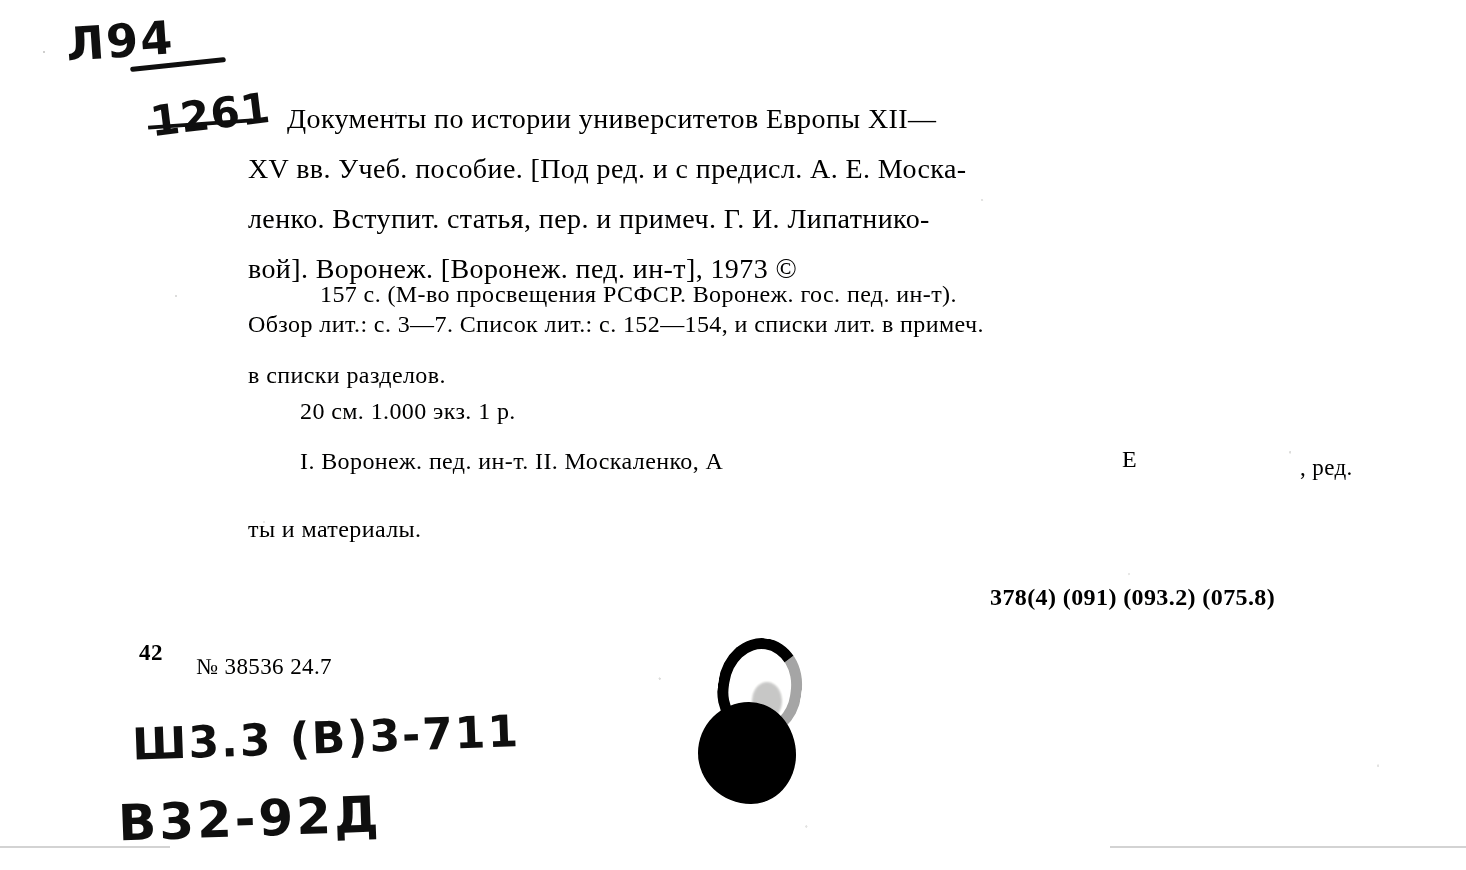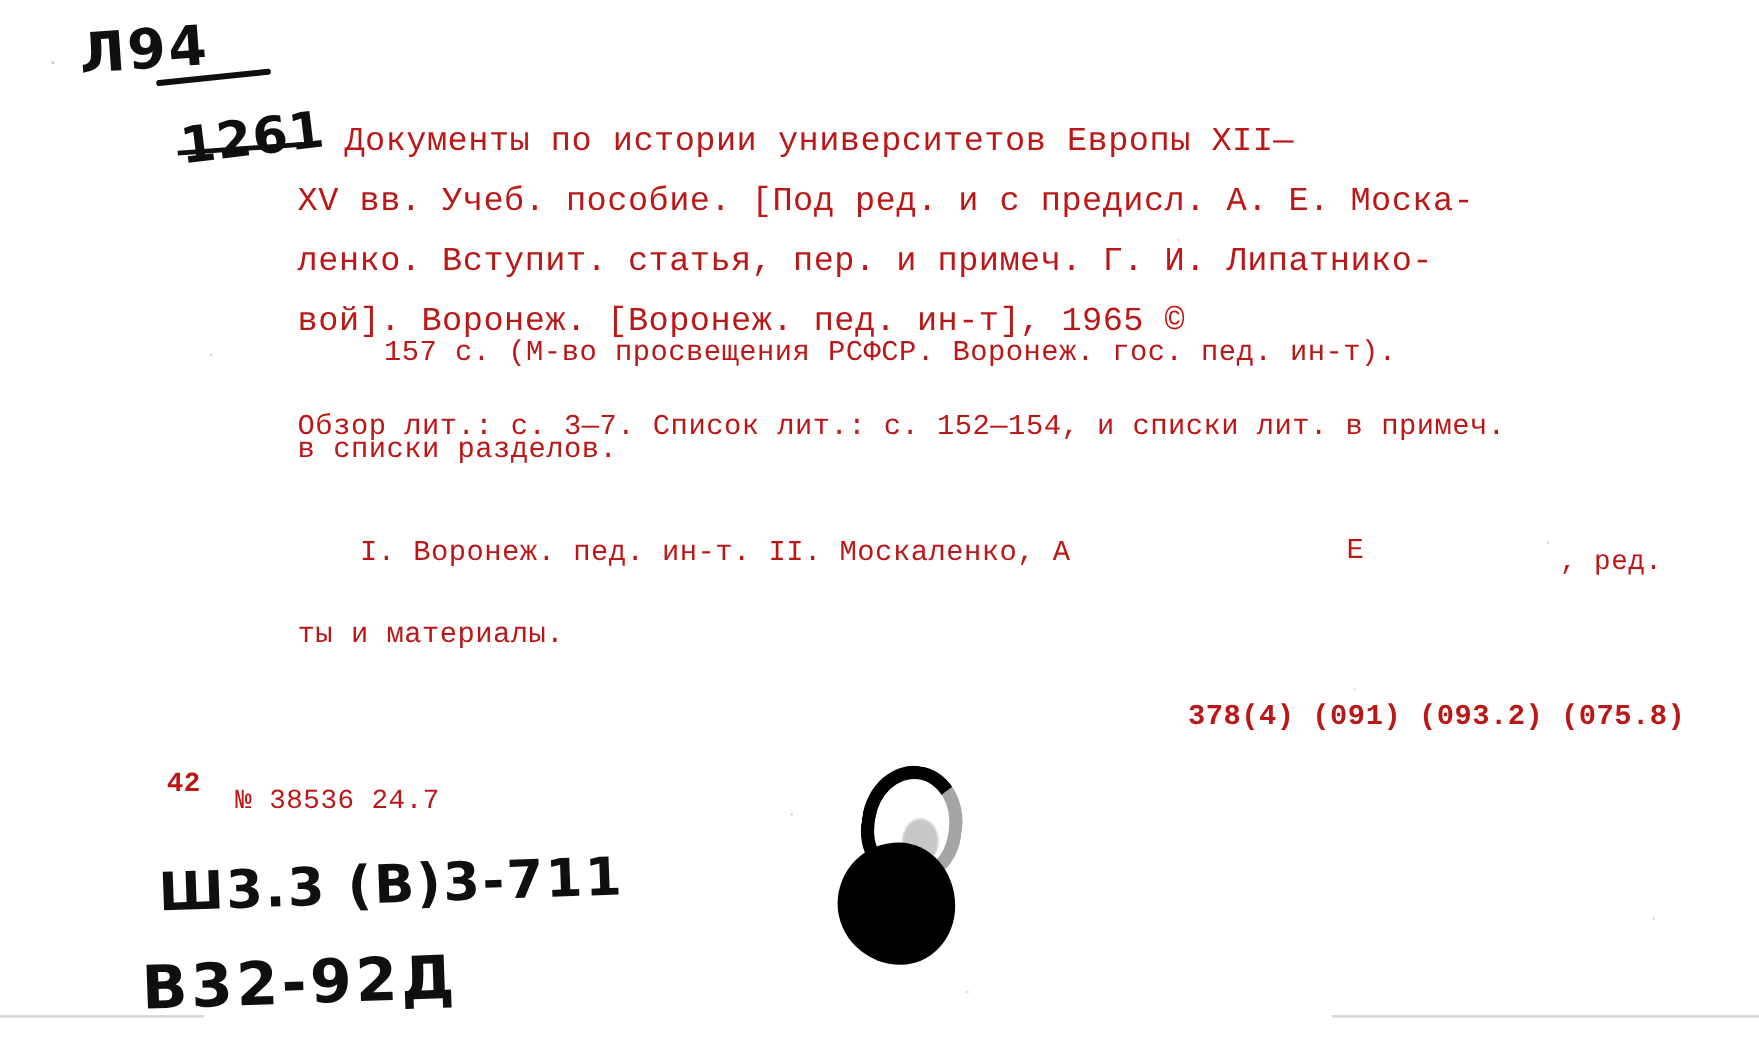--- a/index.html
+++ b/index.html
@@ -39,22 +39,22 @@
   
   .edge-rule {
     position: absolute;
     height: 2px;
     background: #cfcfcf;
   }
 
   
   .typed {
     position: absolute;
-    color: #b91c1c;
-    font-family: Liberation Mono, monospace;
+    color: #000000;
+    font-family: Liberation Serif, serif;
     letter-spacing: .4px;
     white-space: nowrap;
   }
   .t-main {
     font-size: 28px;
     line-height: 38px;
   }
   .t-sub {
     font-size: 24px;
     line-height: 33px;
@@ -170,26 +170,27 @@
 
   <div class="hand" id="hw-top">Л94</div>
   <div id="hw-top-underline"></div>
 
   <div class="hand" id="hw-num">1261</div>
   <div id="hw-num-strike"></div>
 
   <div class="typed t-main" style="left:287px; top:100px;">Документы по истории  университетов  Европы XII—</div>
   <div class="typed t-main" style="left:248px; top:200px;">ленко. Вступит. статья, пер. и примеч. Г. И. Липатнико-</div>
   <div class="typed t-main" style="left:248px; top:150px;">XV вв. Учеб. пособие. [Под ред. и с предисл. А. Е. Моска-</div>
-  <div class="typed t-main" style="left:248px; top:250px;">вой].      Воронеж. [Воронеж. пед. ин-т], 1965   ©</div>
+  <div class="typed t-main" style="left:248px; top:250px;">вой].      Воронеж. [Воронеж. пед. ин-т], 1973   ©</div>
 
   <div class="typed t-sub" style="left:300px; top:278px;margin-left:20px;">157 с. (М-во просвещения РСФСР. Воронеж.  гос.  пед.  ин-т).</div>
-  <div class="typed t-sub" style="left:248px; top:340px;">Обзор лит.: с. 3—7. Список лит.: с. 152—154, и списки лит. в примеч.</div>
+  <div class="typed t-sub" style="left:248px; top:308px;">Обзор лит.: с. 3—7. Список лит.: с. 152—154, и списки лит. в примеч.</div>
   <div class="typed t-sub" style="left:248px; top:359px;">в списки разделов.</div>
 
+  <div class="typed t-sub" style="left:300px; top:395px;">20 см. 1.000 экз. 1 р.</div>
 
   <div class="typed t-sub" style="left:300px; top:445px;">I. Воронеж. пед. ин-т. II. Москаленко, А</div>
   <div class="typed t-sub" style="left:1122px; top:443px;">E</div>
   <div class="typed t-small" style="left:1300px; top:452px;text-align:right;">, ред.</div>
   <div class="typed t-sub" style="left:248px; top:513px;">ты и материалы.</div>
 
   <div class="typed t-sub bold" style="left:990px; top:581px;">378(4) (091) (093.2) (075.8)</div>
 
   <div class="typed t-small" style="left:196px; top:607px;margin-top:44px;">№ 38536  24.7</div>
   <div class="typed t-small bold" style="left:139px; top:637px;">42</div>

